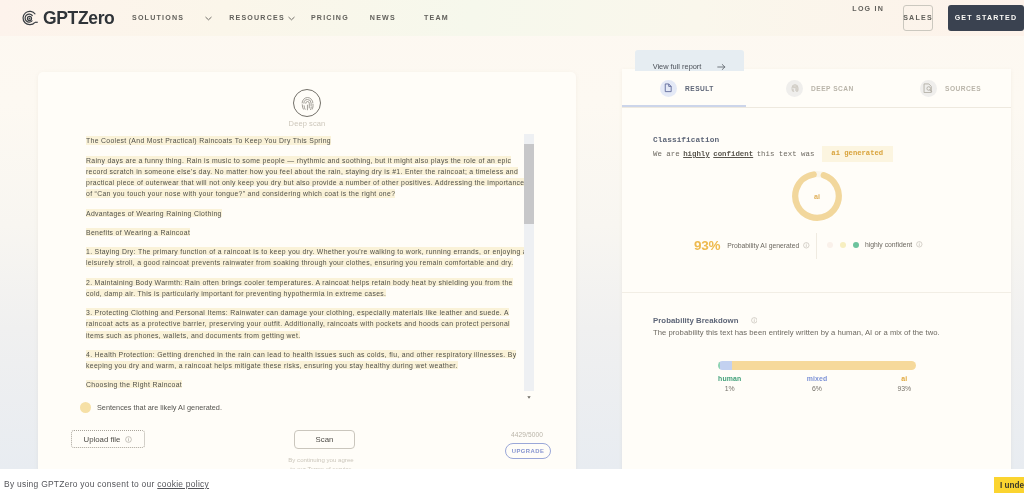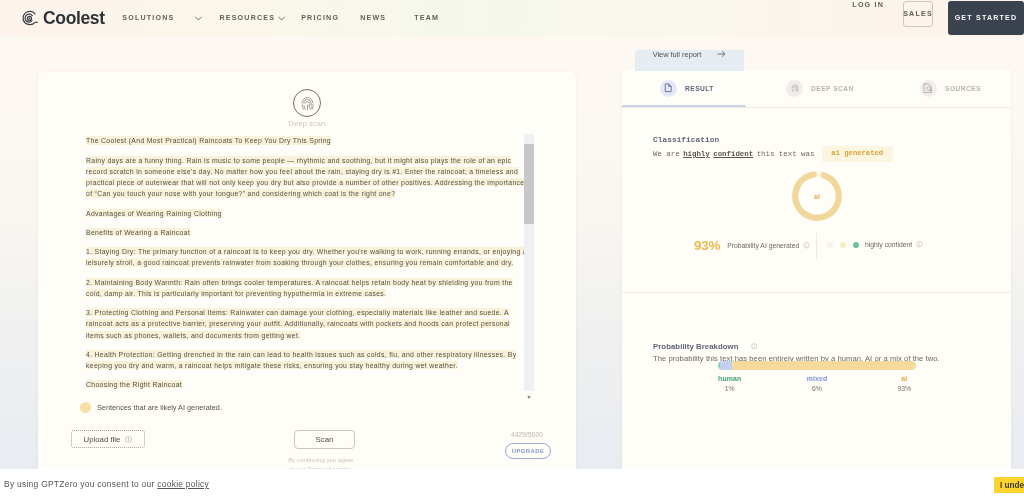--- a/index.html
+++ b/index.html
@@ -21,21 +21,21 @@
   .nav a:nth-child(2){margin-right:16px;}
   .nav a:nth-child(3){margin-right:21px;}
   .nav a:nth-child(4){margin-right:28px;}
   .caret{display:block;width:7px;height:7px;}
   .hdr-right{margin-left:auto;display:flex;align-items:flex-start;margin-right:0px;}
   .login{font-size:7.1px;font-weight:bold;letter-spacing:1.2px;color:#61605b;padding:0;}
   .sales{font-size:7.1px;font-weight:bold;letter-spacing:1.2px;color:#61605b;
     border:1px solid #cbc8bf;border-radius:3px;height:26px;width:30px;display:flex;align-items:center;
     justify-content:center;background:transparent;margin-left:19px;}
   .getstarted{font-size:7.1px;font-weight:bold;letter-spacing:1.2px;color:#fbfaf7;
-    border-radius:3px;height:34px;width:70px;display:flex;align-items:center;justify-content:center;
+    border-radius:3px;height:26px;width:70px;display:flex;align-items:center;justify-content:center;
     margin-left:15px;width:76px;}
 
   
   .lcard{position:absolute;left:38px;top:72px;width:538px;height:402px;background:#fffdf8;
     border-radius:5px;box-shadow:0 1px 4px rgba(130,118,95,.08);}
   .deepscan{position:absolute;left:0;right:0;top:17px;display:flex;flex-direction:column;align-items:center;}
   .ds-circle{width:28px;height:28px;border-radius:50%;border:1px solid #726f68;
     display:flex;align-items:center;justify-content:center;background:#fffdf8;}
   .ds-label{font-size:7.5px;color:#cdc7bb;margin-top:2px;letter-spacing:.1px;}
 
@@ -61,21 +61,21 @@
   .scanbtn span{font-size:7.8px;color:#4d4b46;}
   .terms{position:absolute;left:248px;top:383px;width:70px;text-align:center;font-size:6.1px;
     color:#cbc6bb;line-height:9.4px;}
   .counter{position:absolute;left:473px;top:359px;font-size:6.6px;color:#bab5a9;letter-spacing:.1px;}
   .upgrade{position:absolute;left:467px;top:371px;border:1px solid #9aa7d8;border-radius:9px;
     height:16px;width:46px;font-size:5.9px;color:#8493d0;letter-spacing:.45px;font-weight:bold;
     display:flex;align-items:center;justify-content:center;}
 
   
   .vfr{position:absolute;left:635px;top:50px;width:109px;height:21px;background:#e6edf2;
-    border-radius:3px 3px 0 0;display:flex;align-items:flex-start;justify-content:center;gap:16px;z-index:5;}
+    border-radius:3px 3px 0 0;display:flex;align-items:flex-end;justify-content:center;gap:16px;z-index:5;}
   .vfr span{font-size:7.4px;color:#4b5058;}
   .rcard{position:absolute;left:622px;top:69px;width:389px;height:403px;background:#fffdf8;
     box-shadow:0 1px 4px rgba(130,118,95,.08);overflow:hidden;}
   .tabs{position:absolute;left:0;top:0;width:389px;height:40px;display:flex;}
   .tabline{position:absolute;left:0;top:38.3px;width:389px;height:1px;background:#eee9df;}
   .tab{position:absolute;top:0;height:38px;display:flex;align-items:center;gap:8px;}
   .tab:nth-child(1){left:38px;}
   .tab:nth-child(2){left:164px;}
   .tab:nth-child(3){left:298px;}
 
@@ -102,21 +102,21 @@
   .stat-lbl{font-size:6.8px;color:#6d6961;margin-left:7px;display:flex;align-items:center;gap:4px;position:relative;top:1px;}
   .vdiv{position:absolute;left:816px;top:233px;width:1px;height:26px;background:#f0ebe1;}
   .conf{position:absolute;left:827px;top:241px;display:flex;align-items:center;gap:6px;}
   .dots{display:flex;gap:7px;align-items:center;}
   .dots i{width:6px;height:6px;border-radius:50%;display:block;}
   .conf-lbl{font-size:6.8px;color:#6d6961;display:flex;align-items:center;gap:4px;}
 
   .divider{position:absolute;left:622px;width:389px;height:1px;background:#f2eee5;}
 
   .pb{position:absolute;left:653px;top:316px;}
-  .pb-t{display:flex;align-items:center;gap:12px;margin-top:26px;}
+  .pb-t{display:flex;align-items:center;gap:12px;}
   .pb-sub{font-size:7.65px;color:#6d6961;margin-top:3px;letter-spacing:0.04px;}
   .bar{position:absolute;left:718px;top:361px;width:198px;height:9px;border-radius:4.5px;
     overflow:hidden;display:flex;}
   .bar i{height:100%;display:block;}
   .blabels{position:absolute;left:686px;top:375px;width:262px;display:flex;}
   .blab{flex:1;text-align:center;}
   .blab b{font-size:6.9px;display:block;letter-spacing:.1px;}
   .blab em{font-size:6.9px;font-style:normal;color:#76726a;display:block;margin-top:2.5px;}
 
   
@@ -138,21 +138,21 @@
         <svg width="17" height="17" viewBox="0 0 64 64" class="ico">
           <g fill="none" stroke="#3c4146" stroke-width="4.6" stroke-linecap="butt">
             <path d="M52.4 46.3A25.2 25.2 0 1 1 53.8 16.1"></path>
             <path d="M43.0 39.5A15.2 15.2 0 1 1 43.6 22.4"></path>
             <path d="M52.4 46.3 L63 46.3"></path>
           </g>
           <circle cx="32" cy="32" r="7.6" fill="none" stroke="#3c4146" stroke-width="4.6"></circle>
           <circle cx="32" cy="32" r="3.4" fill="#3c4146"></circle>
         </svg>
       </span>
-      <span class="logo-txt">Coolest</span>
+      <span class="logo-txt">GPTZero</span>
     </div>
     <div class="nav" id="nav">
         <a href="#">
           <span>SOLUTIONS</span>
           <span>
             <svg class="caret" viewBox="0 0 14 14">
               <path d="M1.6 4.6 7 9.6 12.4 4.6" fill="none" stroke="#6f6d67" stroke-width="2" stroke-linecap="round" stroke-linejoin="round"></path>
             </svg>
           </span>
         </a>

